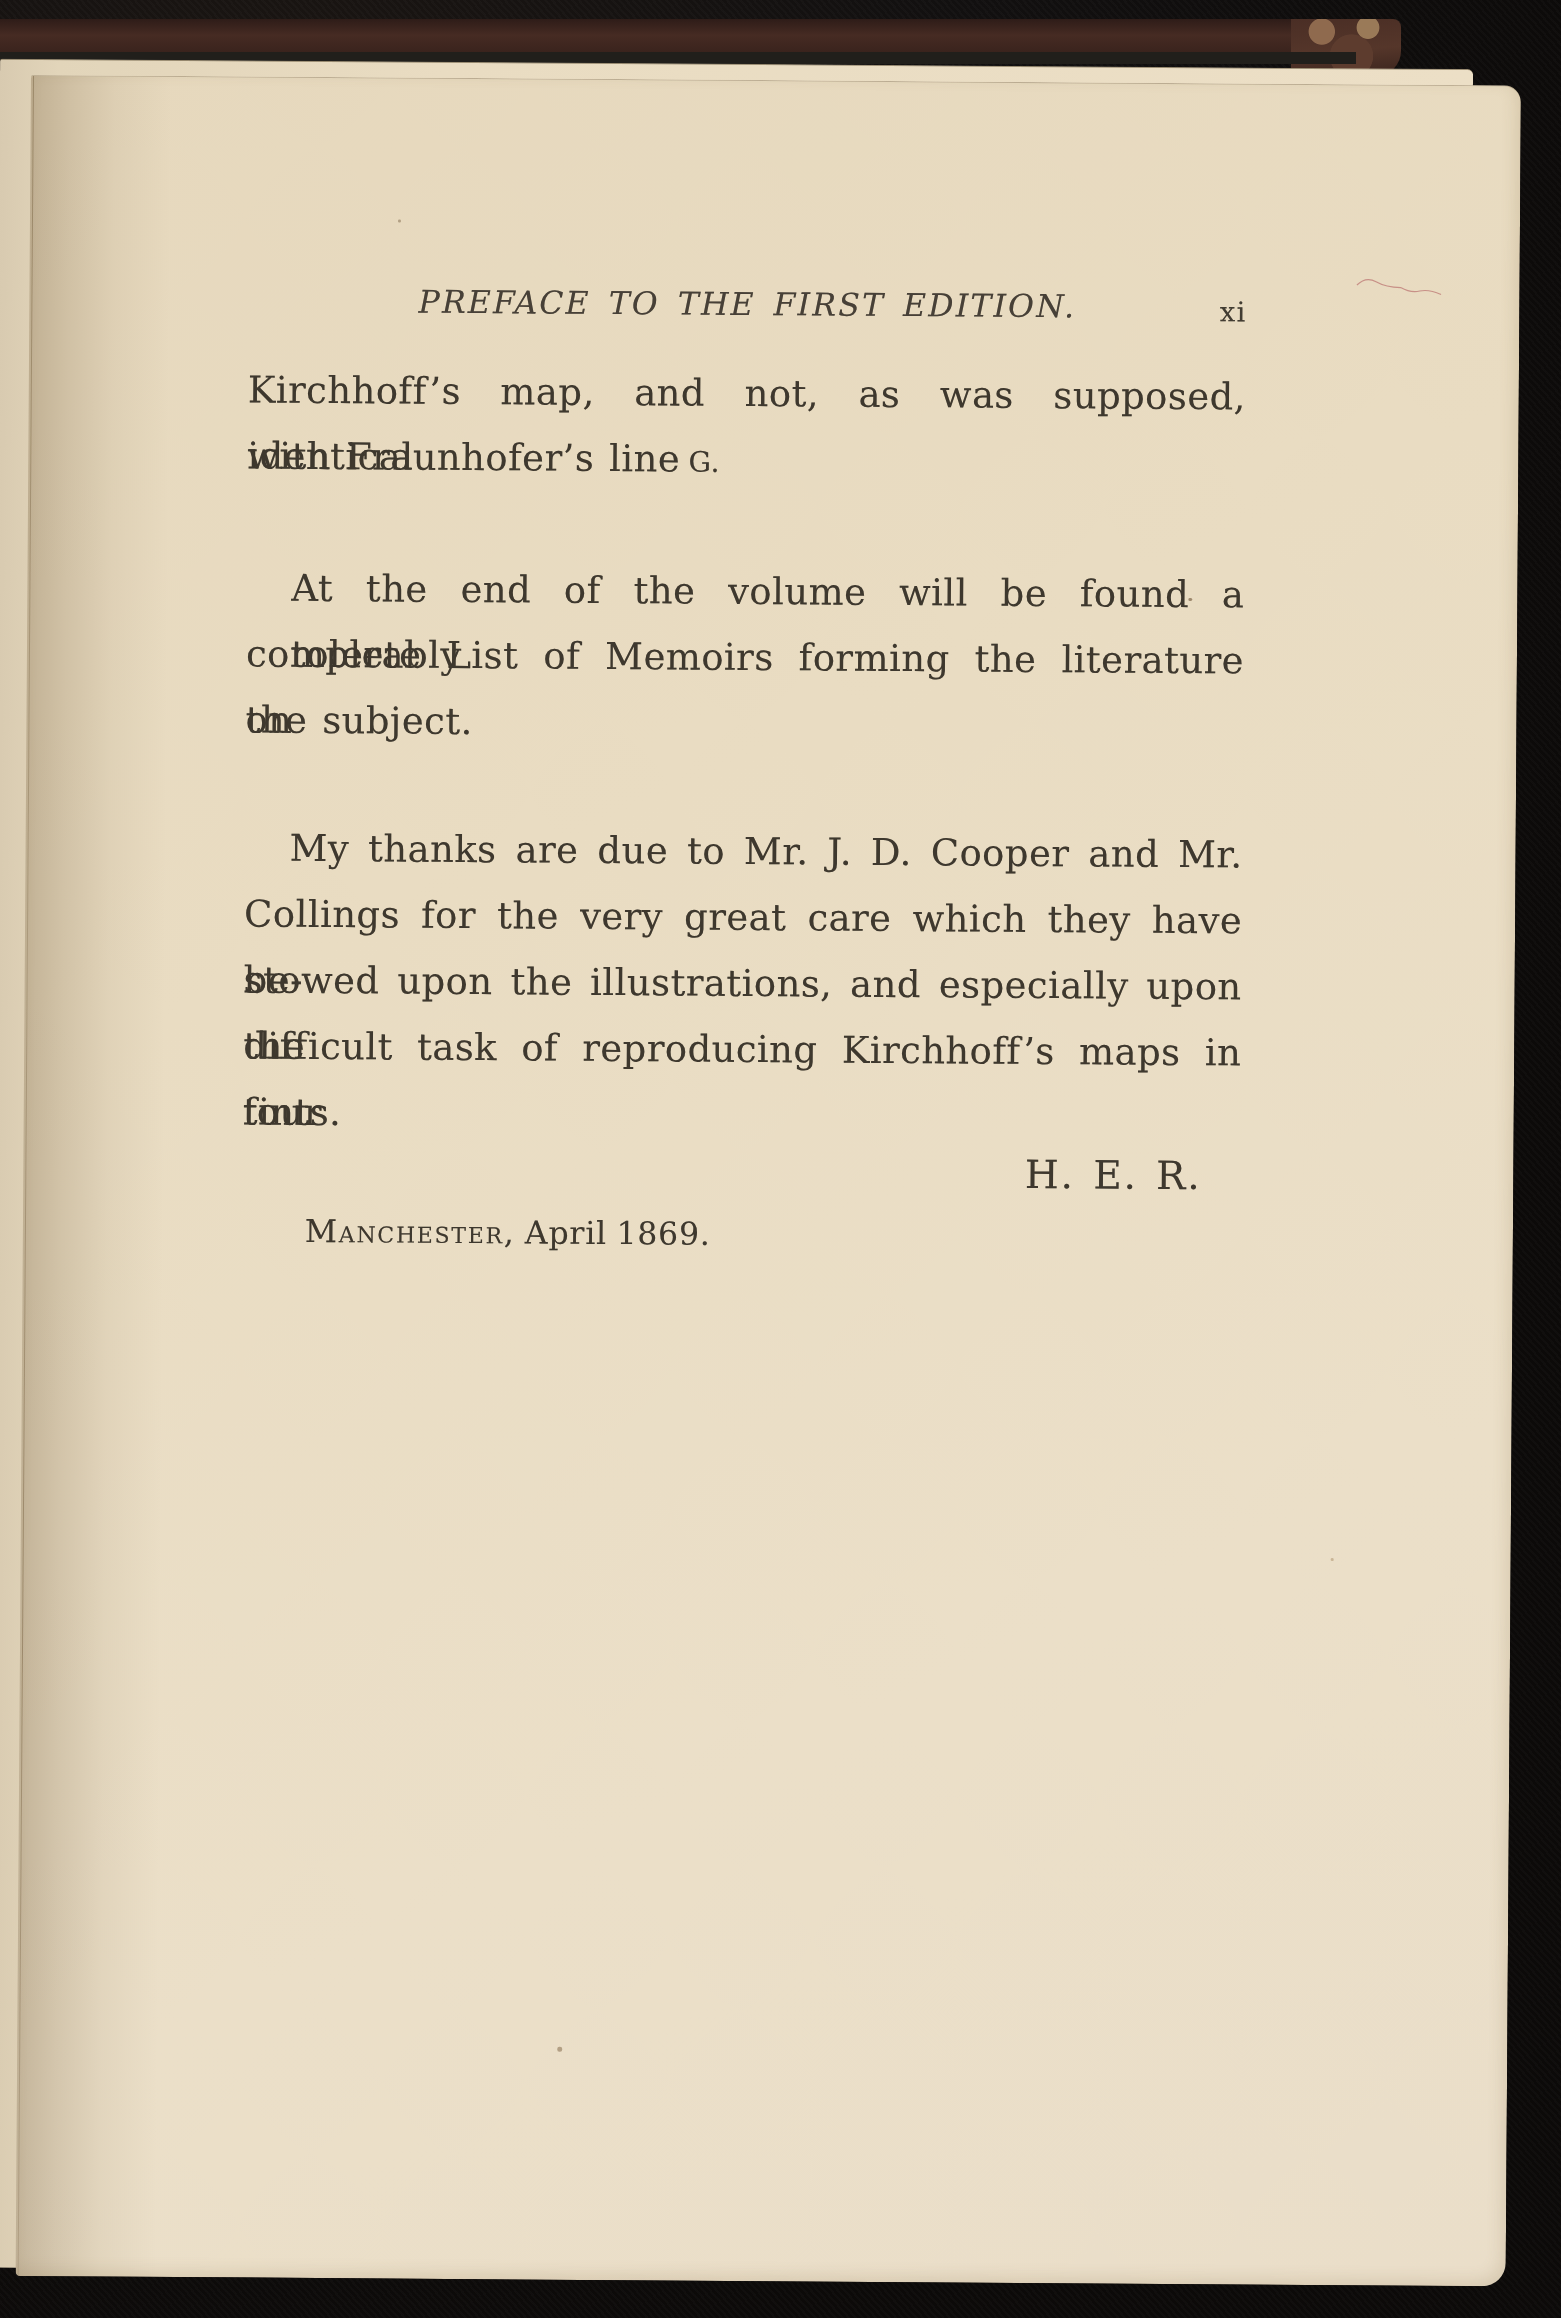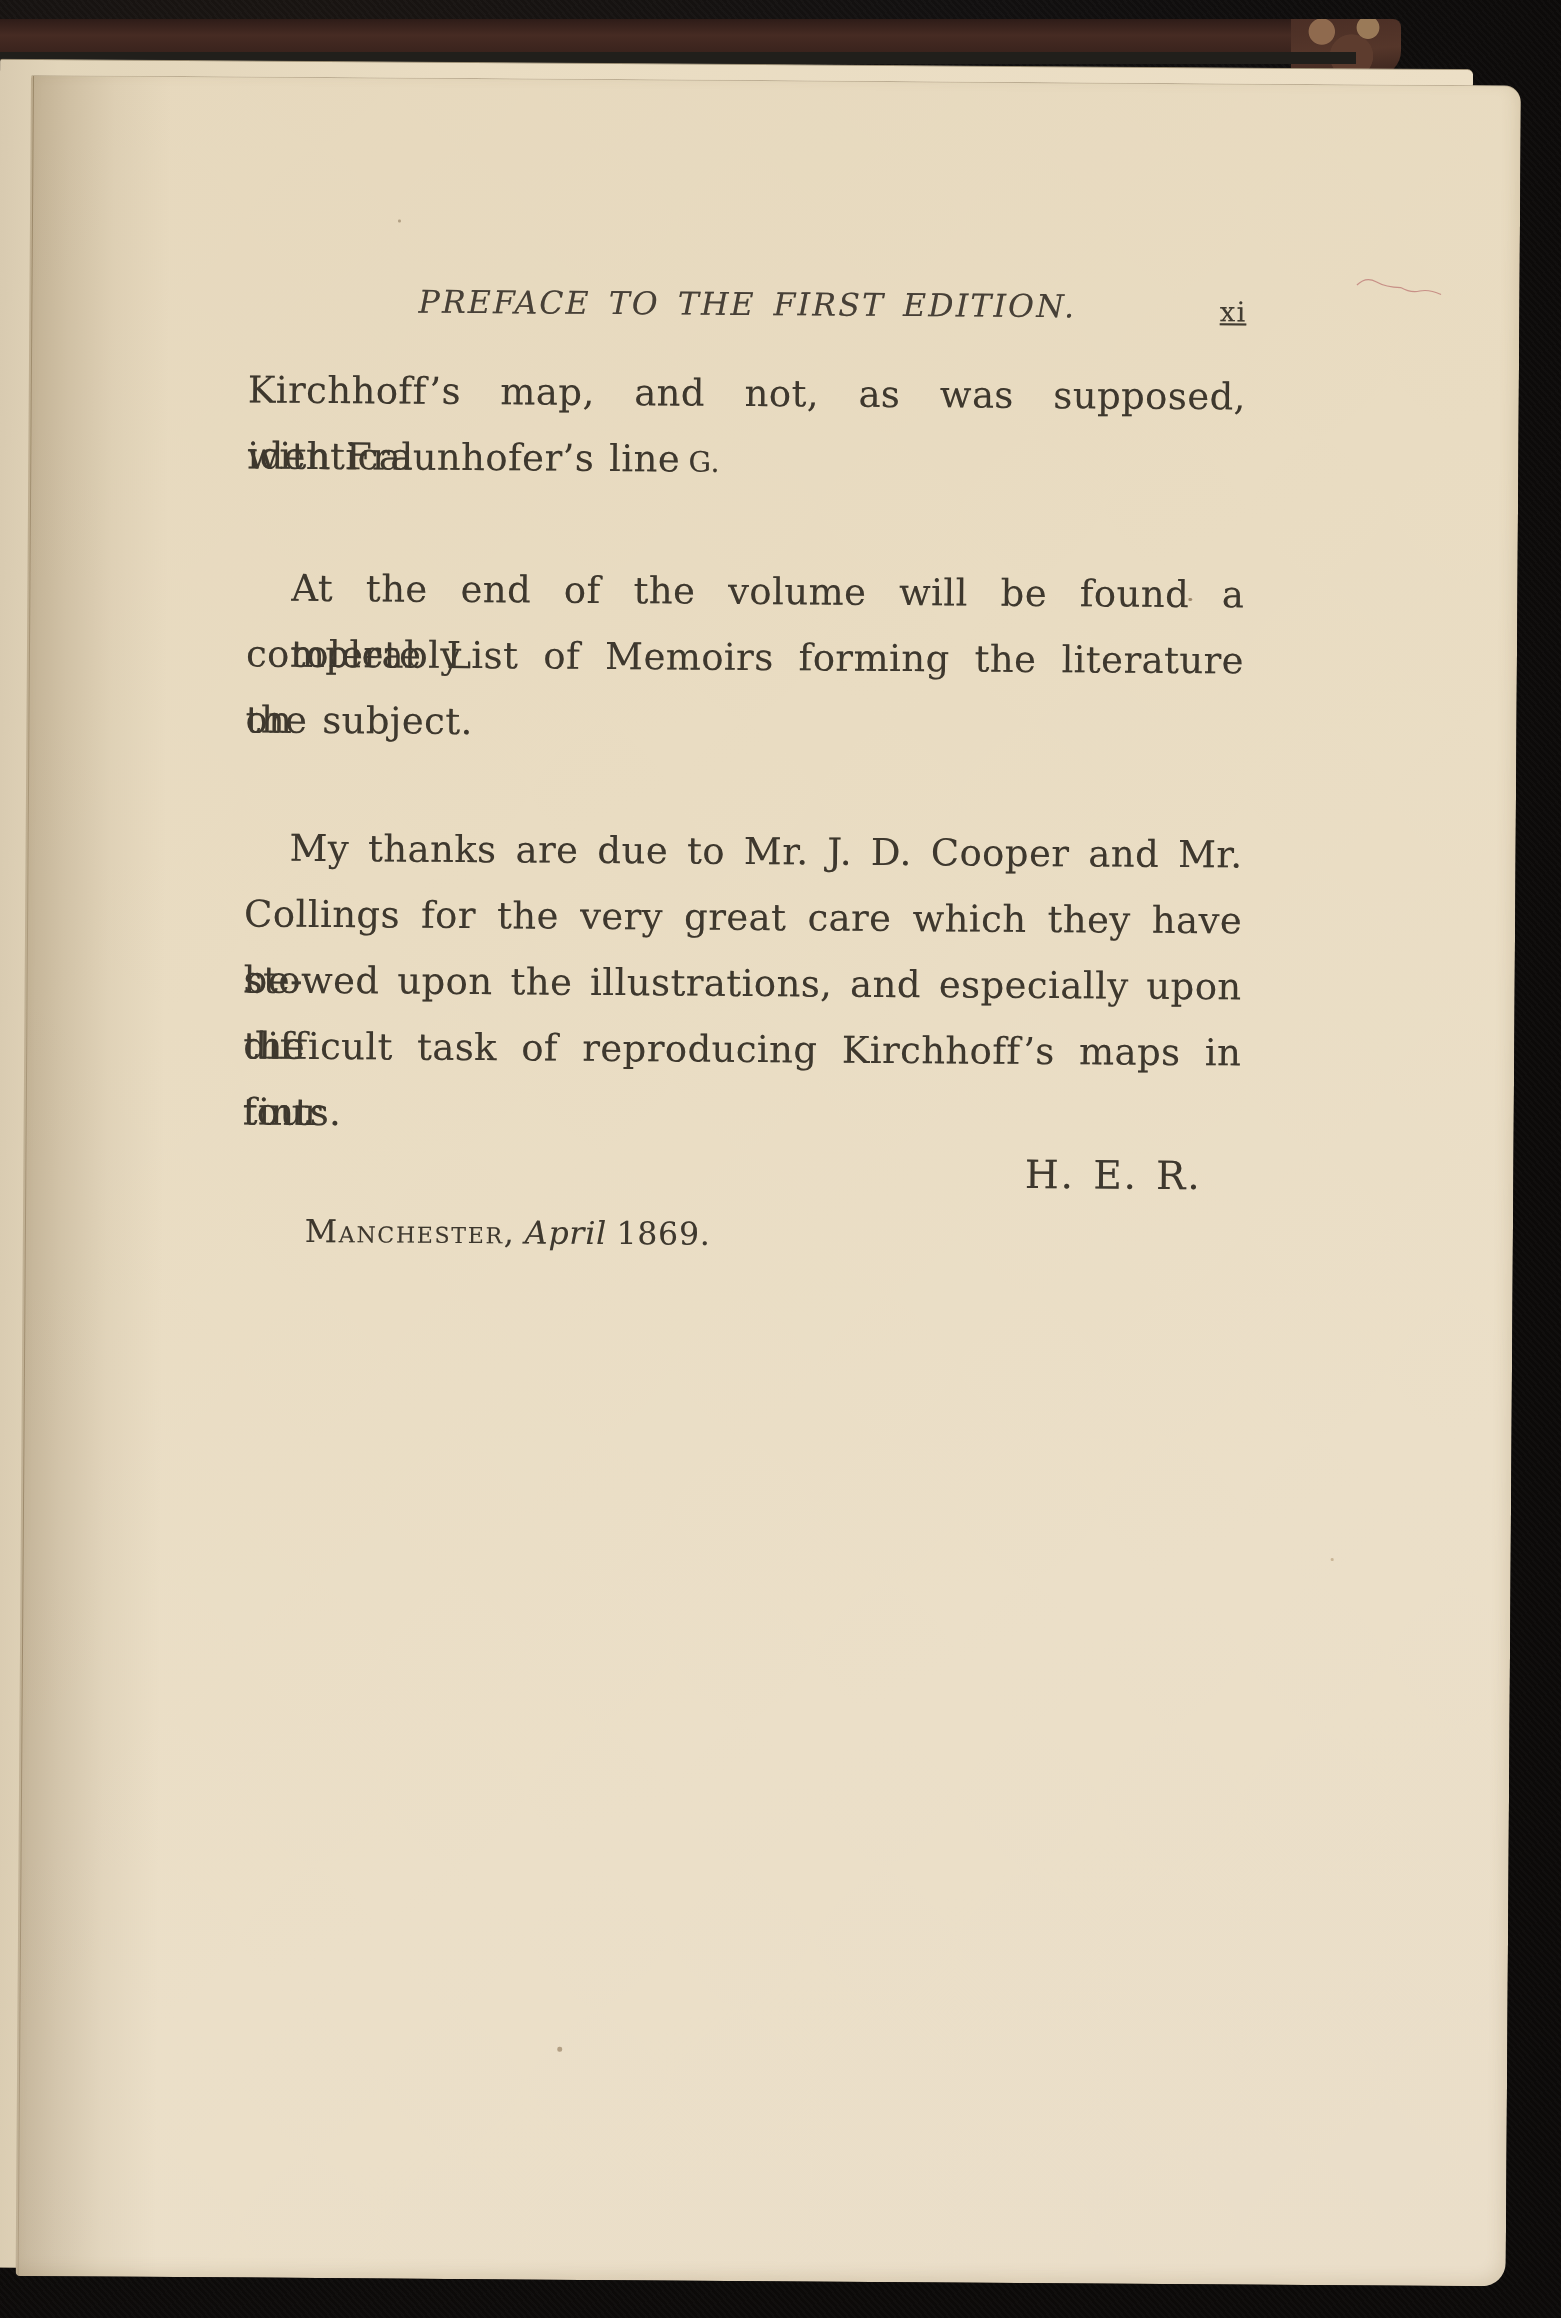--- a/index.html
+++ b/index.html
@@ -123,21 +123,20 @@
     letter-spacing: 2.2px;
     word-spacing: 5.6px;
     color: #474037;
   }
   .folio {
     position: absolute;
     right: 0; top: 5.6px;
     font-size: 27.5px;
     letter-spacing: 1.1px;
     color: #423c32;
-    text-decoration: underline;
   }
   .para { position: absolute; left: 0; width: 100%; }
   .para-1 { top: 75px; }
   .para-2 { top: 273px; }
   .para-3 { top: 533px; }
   .tline {
     height: 66px;
     line-height: 66px;
     white-space: nowrap;
   }
@@ -161,21 +160,21 @@
     line-height: 45px;
   }
   .dateline {
     position: absolute;
     left: 63px; top: 926px;
     font-size: 31.5px;
     line-height: 45px;
     letter-spacing: 0.8px;
   }
   .dateline .place { font-variant: small-caps; letter-spacing: 1.7px; }
-  .dateline .month { font-style: italic; margin-left: 0.30em; margin-top: 18px; }
+  .dateline .month { margin-left: 0.30em; margin-top: 18px; }
   .dateline .year  { margin-left: 0.30em; text-align: center; }
 </style>
 </head>
 <body>
 
 <div class="backdrop"></div>
 
 <div class="cover-band"></div>
 <div class="cover-worn-end"></div>
 <div class="board-edge"></div>

